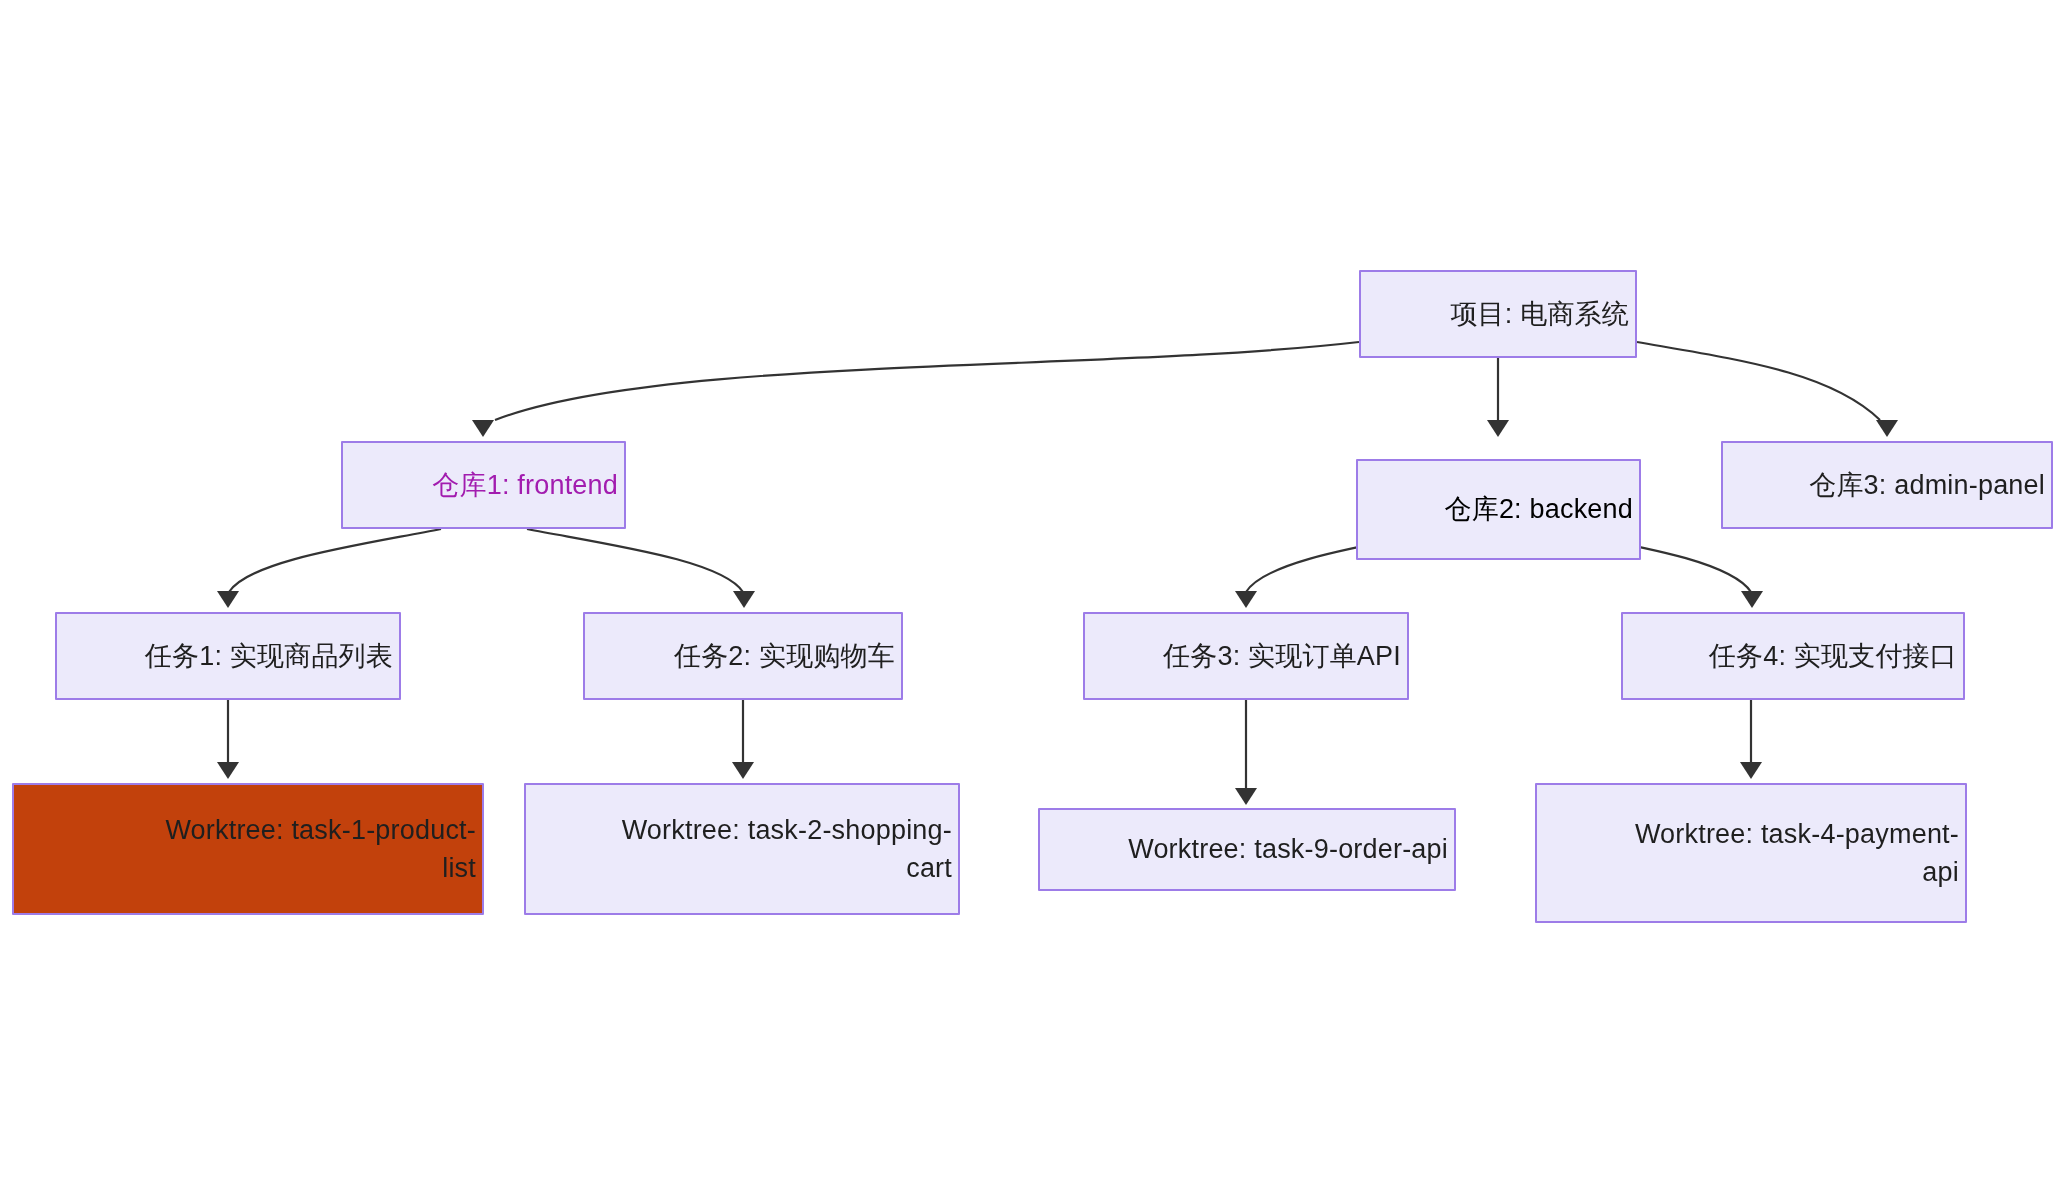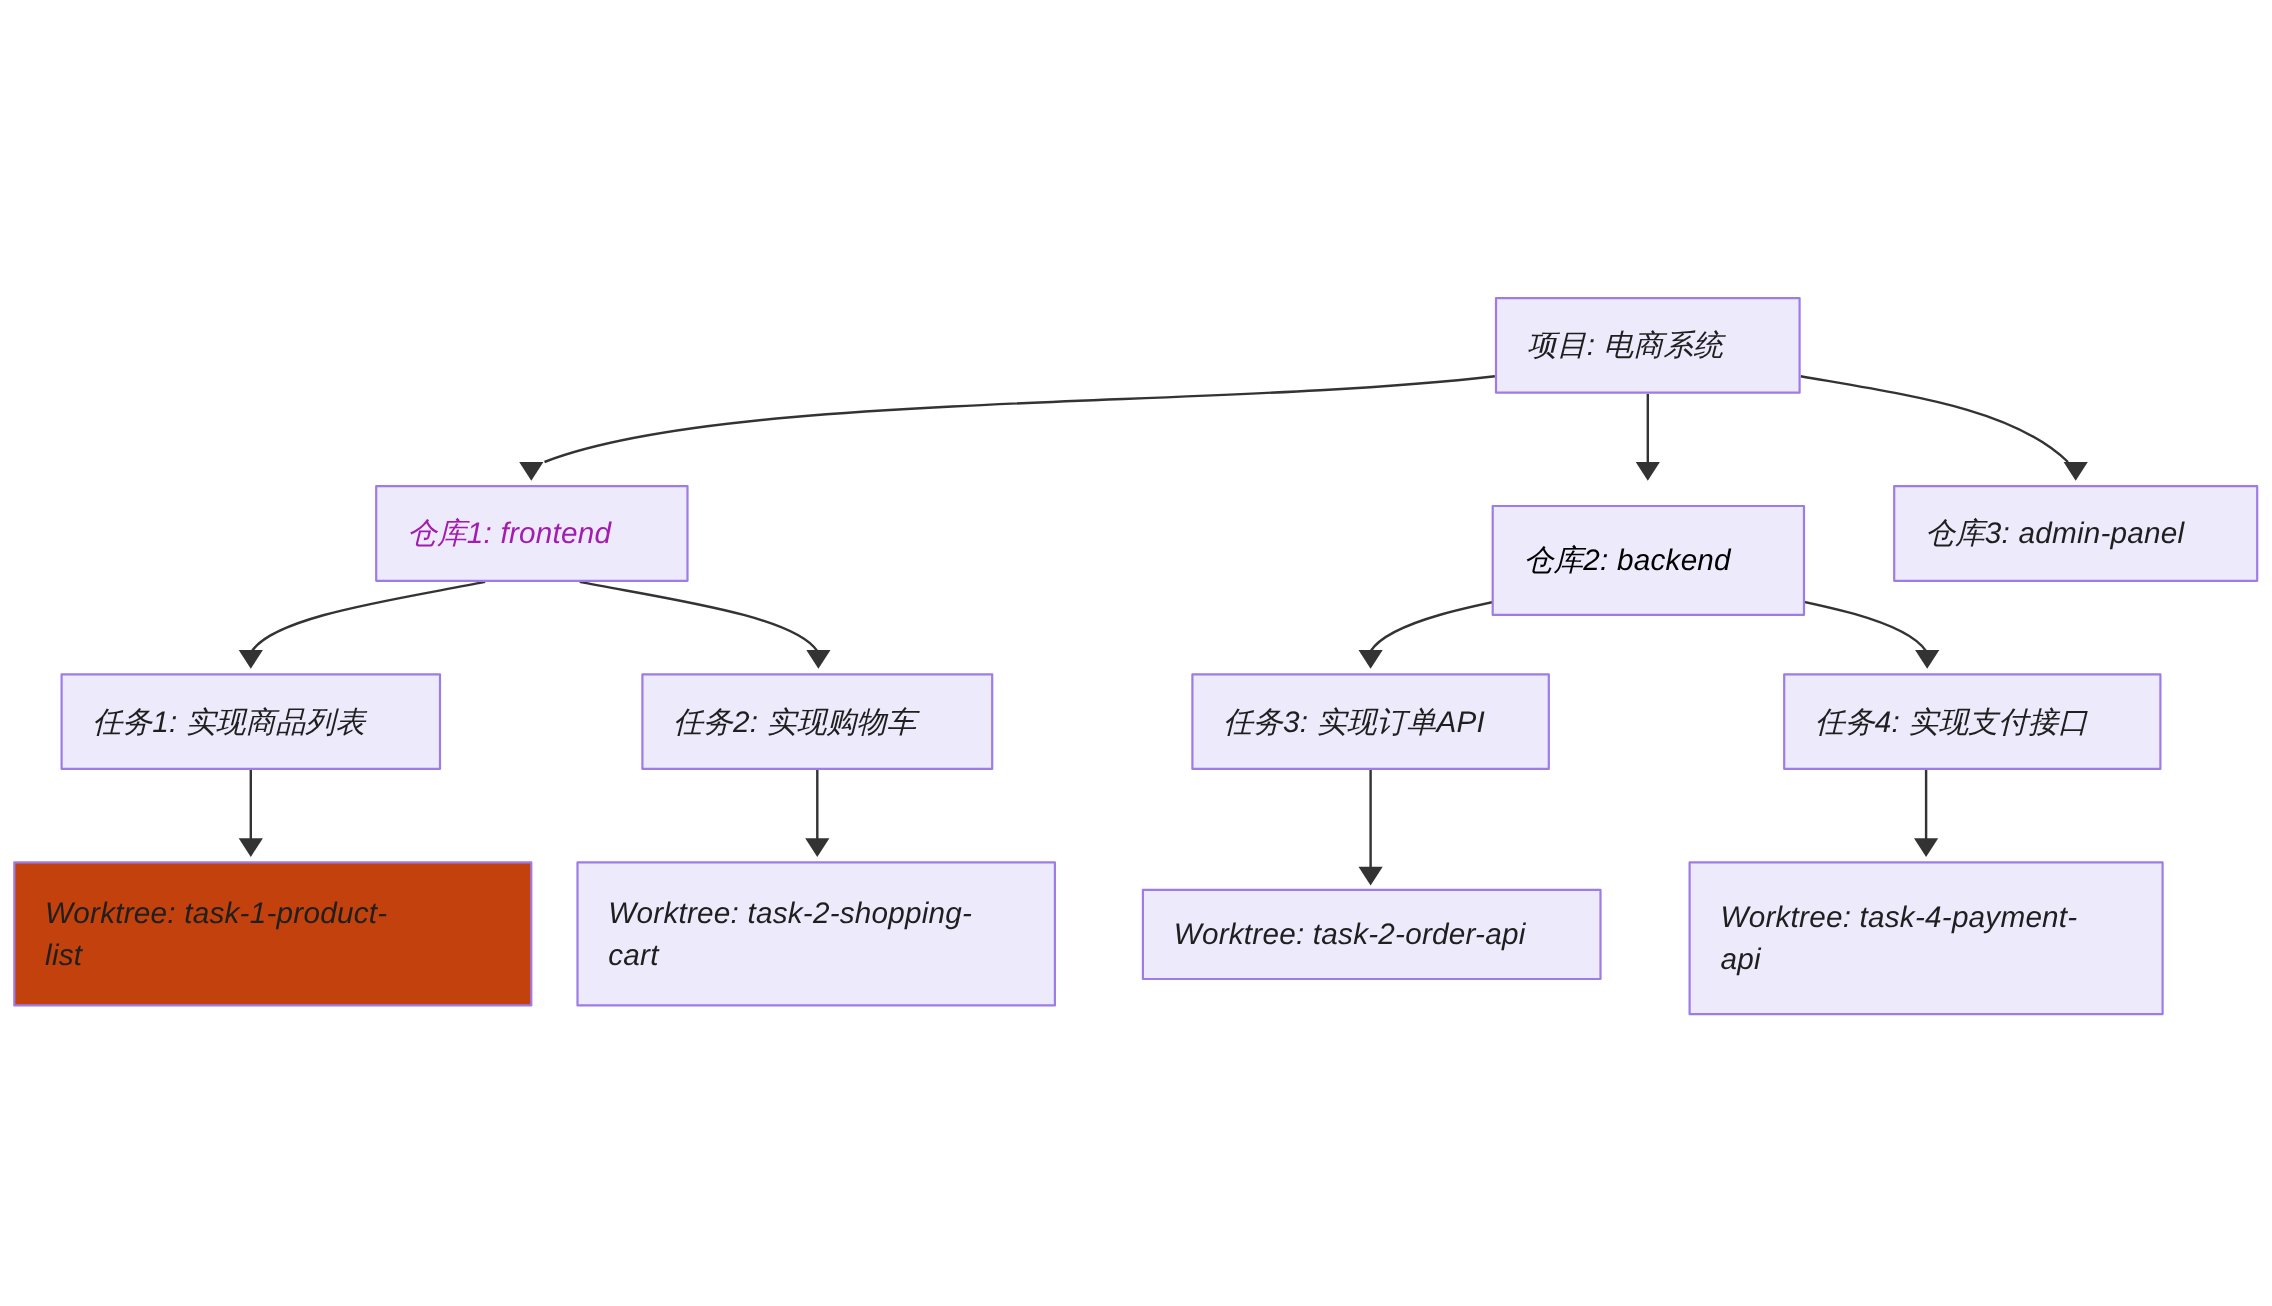--- a/index.html
+++ b/index.html
@@ -27,28 +27,27 @@
   }
   .node {
     position: absolute;
     box-sizing: border-box;
     background: #ECEAFB;
     border: 2px solid #9D7CE8;
     border-radius: 1px;
     display: flex;
     align-items: center;
     justify-content: center;
-    text-align: left;
+    text-align: right;
     color: #1f1f1f;
     font-size: 27px;
     line-height: 1.42;
     letter-spacing: 0.2px;
-    padding: 0 27px;
+    padding: 0 6px;
     white-space: pre-line;
-    font-style: italic;
   }
   .node-label {
     display: block;
     width: 100%;
     white-space: pre-line;
   }
 </style>
 </head>
 <body>
 
@@ -105,17 +104,17 @@
       <div class="node" style="left: 1356px; top: 459px; width: 285px; height: 101px; background: rgb(236, 234, 251); border-color: rgb(157, 124, 232); color: #000000;"><span class="node-label">仓库2: backend</span></div>
       <div class="node" style="left: 1721px; top: 441px; width: 332px; height: 88px; background: rgb(236, 234, 251); border-color: rgb(157, 124, 232); color: rgb(31, 31, 31);"><span class="node-label">仓库3: admin-panel</span></div>
       <div class="node" style="left: 55px; top: 612px; width: 346px; height: 88px; background: rgb(236, 234, 251); border-color: rgb(157, 124, 232); color: rgb(31, 31, 31);"><span class="node-label">任务1: 实现商品列表</span></div>
       <div class="node" style="left: 583px; top: 612px; width: 320px; height: 88px; background: rgb(236, 234, 251); border-color: rgb(157, 124, 232); color: rgb(31, 31, 31);"><span class="node-label">任务2: 实现购物车</span></div>
       <div class="node" style="left: 1083px; top: 612px; width: 326px; height: 88px; background: rgb(236, 234, 251); border-color: rgb(157, 124, 232); color: rgb(31, 31, 31);"><span class="node-label">任务3: 实现订单API</span></div>
       <div class="node" style="left: 1579px; top: 612px; width: 344px; height: 88px; background: rgb(236, 234, 251); border-color: rgb(157, 124, 232); color: rgb(31, 31, 31); margin-left: 42px;"><span class="node-label">任务4: 实现支付接口</span></div>
       <div class="node" style="left: 12px; top: 783px; width: 472px; height: 132px; background: #c2410c; border-color: rgb(157, 124, 232); color: rgb(31, 31, 31);"><span class="node-label">Worktree: task-1-product-
 list</span></div>
       <div class="node" style="left: 524px; top: 783px; width: 436px; height: 132px; background: rgb(236, 234, 251); border-color: rgb(157, 124, 232); color: rgb(31, 31, 31);"><span class="node-label">Worktree: task-2-shopping-
 cart</span></div>
-      <div class="node" style="left: 1038px; top: 808px; width: 418px; height: 83px; background: rgb(236, 234, 251); border-color: rgb(157, 124, 232); color: rgb(31, 31, 31);"><span class="node-label">Worktree: task-2-order-api</span></div>
+      <div class="node" style="left: 1038px; top: 808px; width: 418px; height: 83px; background: rgb(236, 234, 251); border-color: rgb(157, 124, 232); color: rgb(31, 31, 31);"><span class="node-label">Worktree: task-9-order-api</span></div>
       <div class="node" style="left: 1535px; top: 783px; width: 432px; height: 140px; background: rgb(236, 234, 251); border-color: rgb(157, 124, 232); color: rgb(31, 31, 31);"><span class="node-label">Worktree: task-4-payment-
 api</span></div>
     </div>
 </div>
 
 </body></html>

